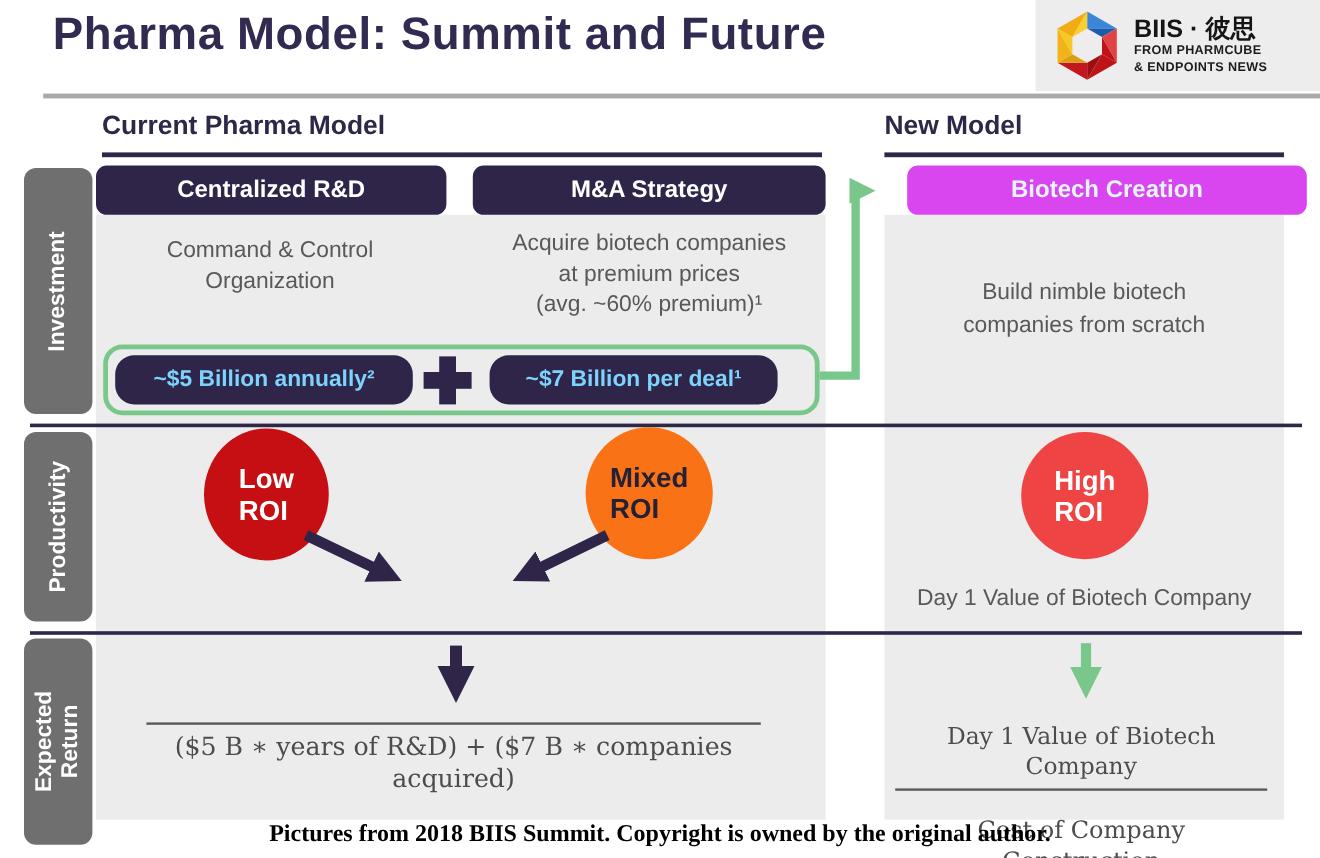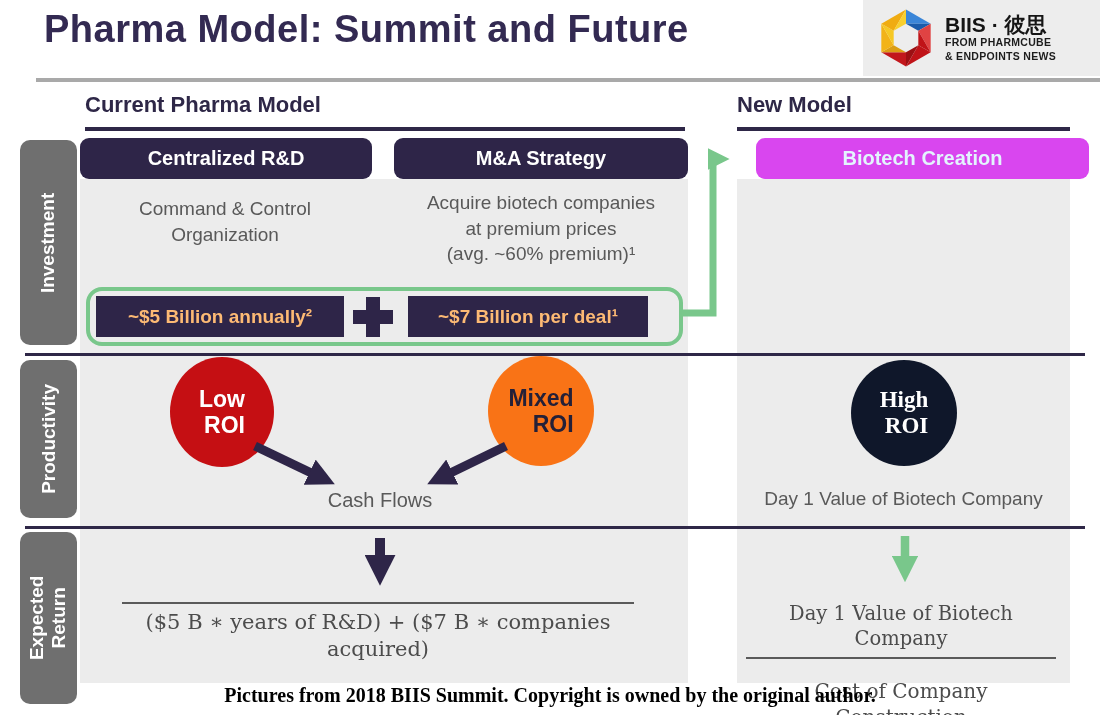--- a/index.html
+++ b/index.html
@@ -48,39 +48,39 @@
 
   
   .body-text{font-size:19px;color:#595959;line-height:1.35;text-align:center;white-space:pre-line;}
   #txt-cc{left:90px;top:196px;width:270px;}
   #txt-acquire{left:395px;top:190px;width:292px;}
   #txt-build{left:747px;top:230px;width:313px;line-height:1.45;}
 
   
   #cost-group{left:86px;top:287px;width:597px;height:59px;border:4px solid #79c78b;border-radius:16px;
               box-sizing:border-box;background:transparent;}
-  .cost-pill{position:absolute;top:5px;height:41px;background:#2e2548;border-radius:0;color:#fdba74;
+  .cost-pill{position:absolute;top:5px;height:41px;background:#2e2548;border-radius:16px;color:#7dd3fc;
              font-size:19px;font-weight:700;display:flex;align-items:center;justify-content:center;}
   #pill-rd{left:6px;width:248px;}
   #pill-ma{left:318px;width:240px;}
   #plus-icon{position:absolute;left:263px;top:6px;width:40px;height:40px;}
   #plus-icon .bar-h{position:absolute;left:0;top:13px;width:40px;height:14px;background:#2e2548;}
   #plus-icon .bar-v{position:absolute;left:13px;top:0;width:14px;height:40px;background:#2e2548;}
 
   
   .divider{left:25px;width:1060px;height:3px;background:#2e2747;}
   #div-1{top:353px;}
   #div-2{top:526px;}
 
   
   .roi-circle{border-radius:50%;display:flex;align-items:center;justify-content:center;
-              font-size:23px;font-weight:800;line-height:1.15;text-align:right;white-space:pre-line;}
+              font-size:23px;font-weight:800;line-height:1.15;text-align:left;white-space:pre-line;}
   #c-low{left:170px;top:357px;width:104px;height:110px;background:#c50f13;color:#fff;}
   #c-mixed{left:488px;top:356px;width:106px;height:110px;background:#f97316;color:#242038;}
-  #c-high{left:851px;top:360px;width:106px;height:106px;background:#0f172a;color:#fff;font-family:Liberation Serif, serif;}
+  #c-high{left:851px;top:360px;width:106px;height:106px;background:#ef4444;color:#fff;}
 
   #lbl-cashflows{left:280px;top:489px;width:200px;font-size:20px;color:#595959;text-align:center;}
   #lbl-day1{left:737px;top:488px;width:333px;font-size:19px;color:#595959;text-align:center;}
 
   
   .fraction{text-align:center;font-family:"DejaVu Serif",serif;color:#4c4c4c;}
   #frac-npv{left:122px;top:597px;width:512px;}
   #frac-npv .num{font-size:21px;line-height:1.3;}
   #frac-npv .den{font-size:21px;line-height:1.3;padding-top:5px;}
   #frac-day1{left:746px;top:601px;width:310px;}
@@ -145,41 +145,42 @@
   <div class="abs row-label" id="rl-expected">
     <span>Expected
 Return</span>
   </div>
 
   <div class="abs body-text" id="txt-cc">Command &amp; Control
 Organization</div>
   <div class="abs body-text" id="txt-acquire">Acquire biotech companies
 at premium prices
 (avg. ~60% premium)¹</div>
+  <div class="abs body-text" id="txt-build">Build nimble biotech
+companies from scratch</div>
 
   <div class="abs" id="cost-group">
     <div class="cost-pill" id="pill-rd">~$5 Billion annually²</div>
     <div id="plus-icon">
       <div class="bar-h"></div>
         <div class="bar-v"></div>
     </div>
     <div class="cost-pill" id="pill-ma">~$7 Billion per deal¹</div>
   </div>
 
   <div class="abs divider" id="div-1"></div>
   <div class="abs divider" id="div-2"></div>
 
   <div class="abs roi-circle" id="c-low">Low
 ROI</div>
   <div class="abs roi-circle" id="c-mixed">Mixed
 ROI</div>
   <div class="abs roi-circle" id="c-high">High
 ROI</div>
 
-  <div class="abs" id="lbl-cashflows">Cash Flows</div>
   <div class="abs" id="lbl-day1">Day 1 Value of Biotech Company</div>
 
   <div class="abs fraction" id="frac-npv">
     <div class="frac-bar"></div>
     <div class="den">($5 B ∗ years of R&amp;D) + ($7 B ∗ companies acquired)</div>
   </div>
 
   <div class="abs fraction" id="frac-day1">
     <div class="num">Day 1 Value of Biotech Company</div>
     <div class="frac-bar"></div>

